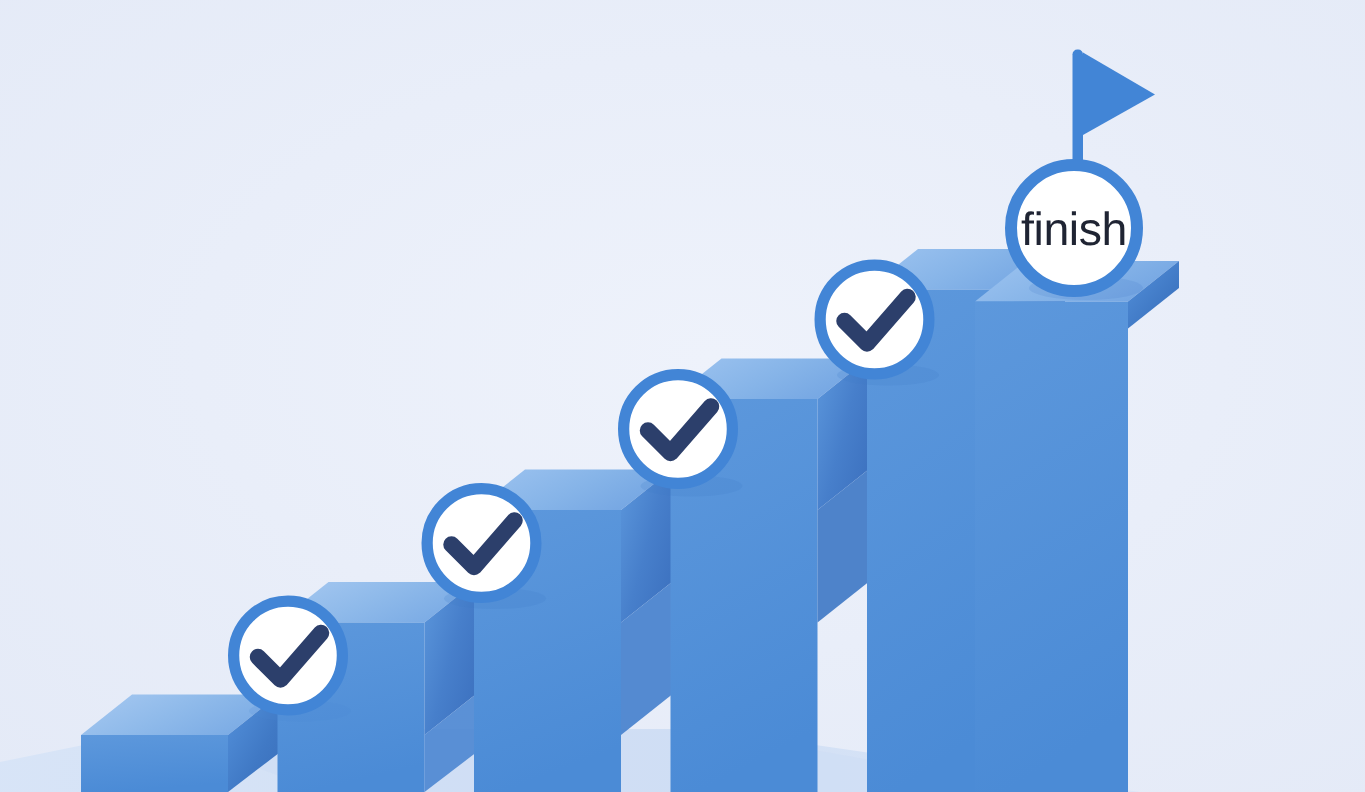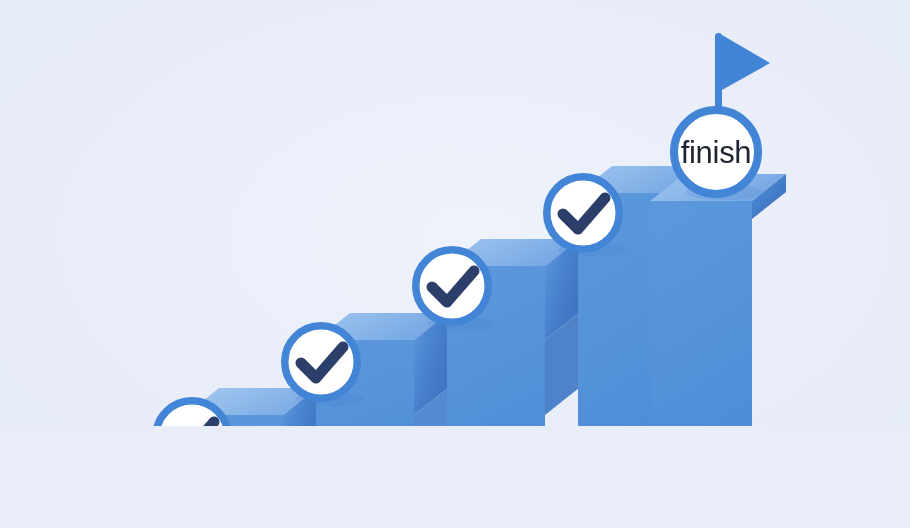--- a/index.html
+++ b/index.html
@@ -27,21 +27,21 @@
     font-family: "Liberation Sans", sans-serif;
     font-size: 31px;
     font-weight: 400;
     fill: #1f2433;
     letter-spacing: -0.3px;
   }
 </style>
 </head>
 <body style="background: rgb(232, 237, 248);">
 
-<div id="scene" style="width: 910px; height: 426px; background: #a3a3a3; text-decoration: underline;">
+<div id="scene" style="width: 910px; height: 528px; background: #a3a3a3; text-decoration: underline;">
 
   <svg viewBox="0 0 910 528" xmlns="http://www.w3.org/2000/svg" role="img" aria-label="Staircase with completed step checkmarks leading to a finish flag">
 
     <defs>
 
       <linearGradient id="topFace" x1="0" y1="0" x2="1" y2="0.45">
         <stop offset="0%" stop-color="#a7c9f1"></stop>
         <stop offset="55%" stop-color="#8fbaea"></stop>
         <stop offset="100%" stop-color="#7cace5"></stop>
       </linearGradient>

